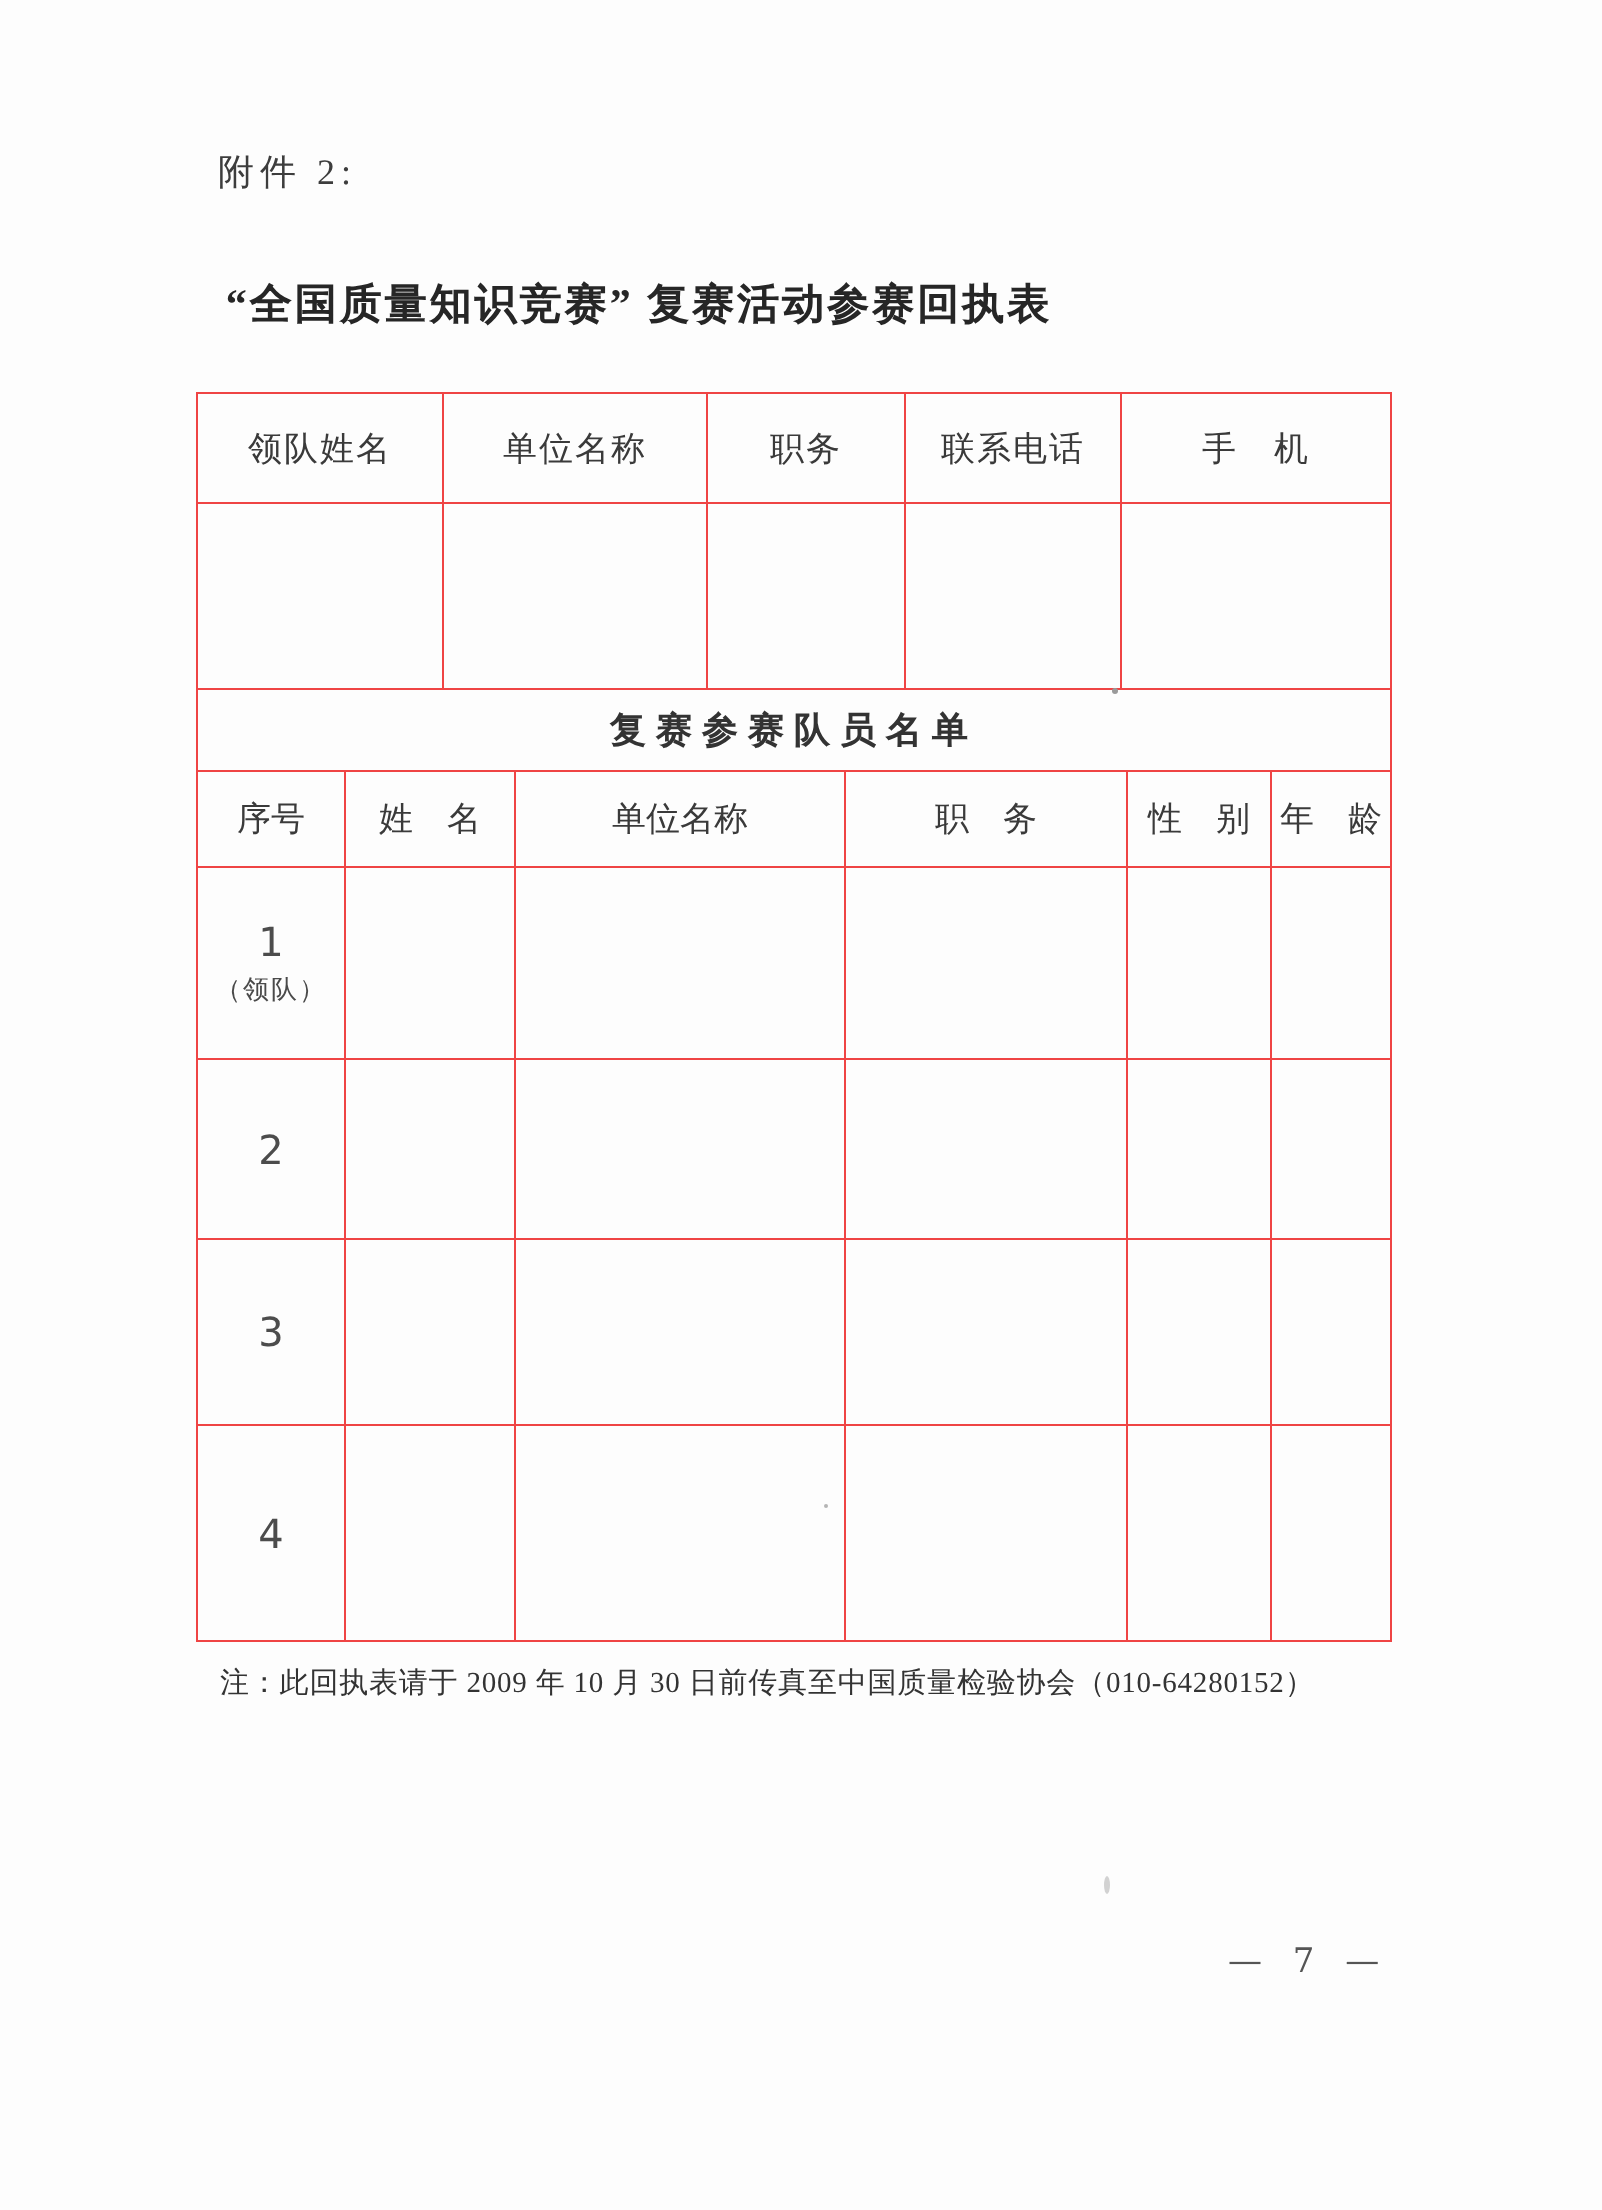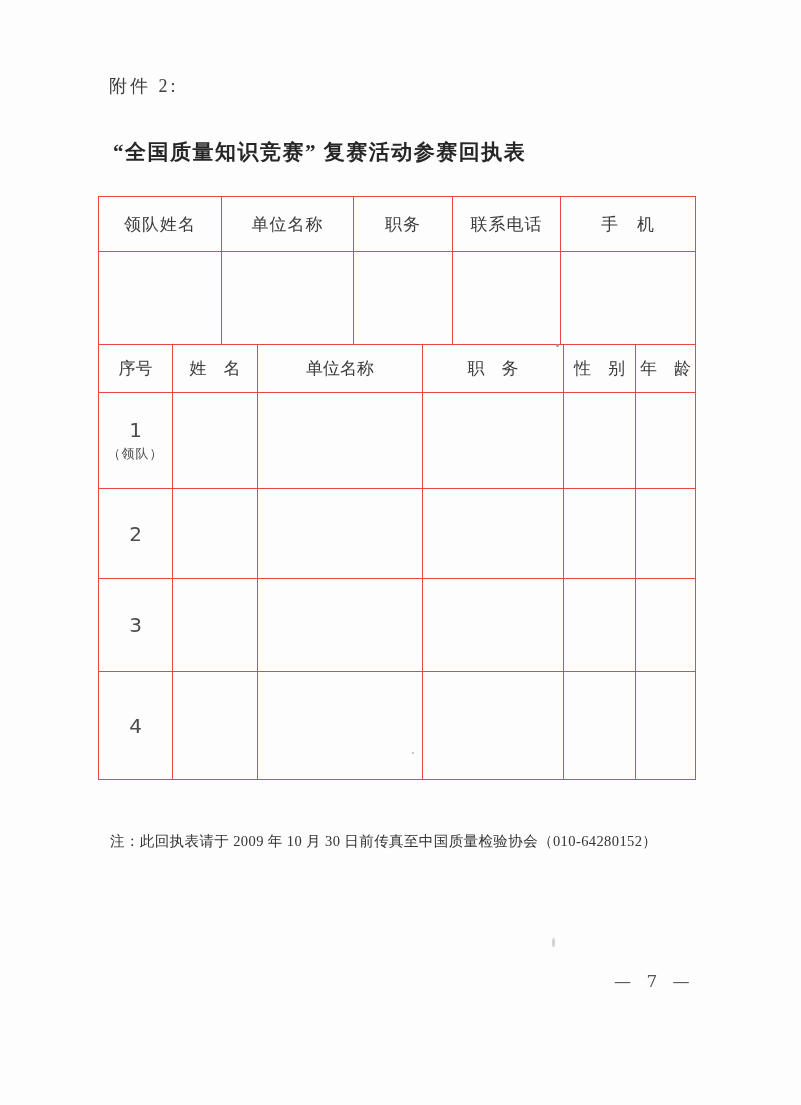--- a/index.html
+++ b/index.html
@@ -106,20 +106,23 @@
   <table class="t2">
     <colgroup>
       <col style="width:74px">
         <col style="width:85px">
         <col style="width:165px">
       <col style="width:141px">
         <col style="width:72px">
         <col style="width:60px">
     </colgroup>
     <tbody>
+        <tr class="section">
+      <td colspan="6">复赛参赛队员名单</td>
+    </tr>
     <tr class="head">
       <td>序号</td>
       <td>姓　名</td>
       <td>单位名称</td>
       <td>职　务</td>
       <td>性　别</td>
       <td>年　龄</td>
     </tr>
     <tr class="r0">
       <td>

